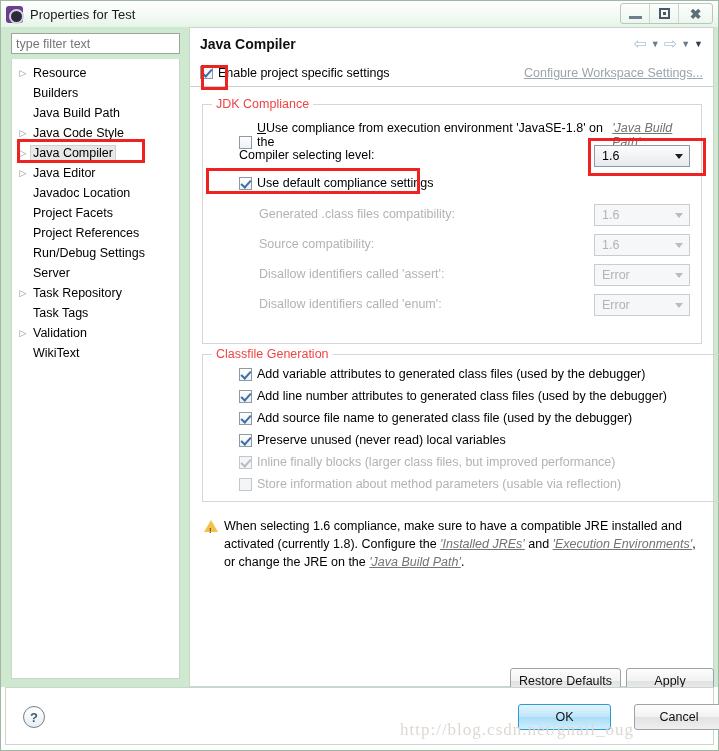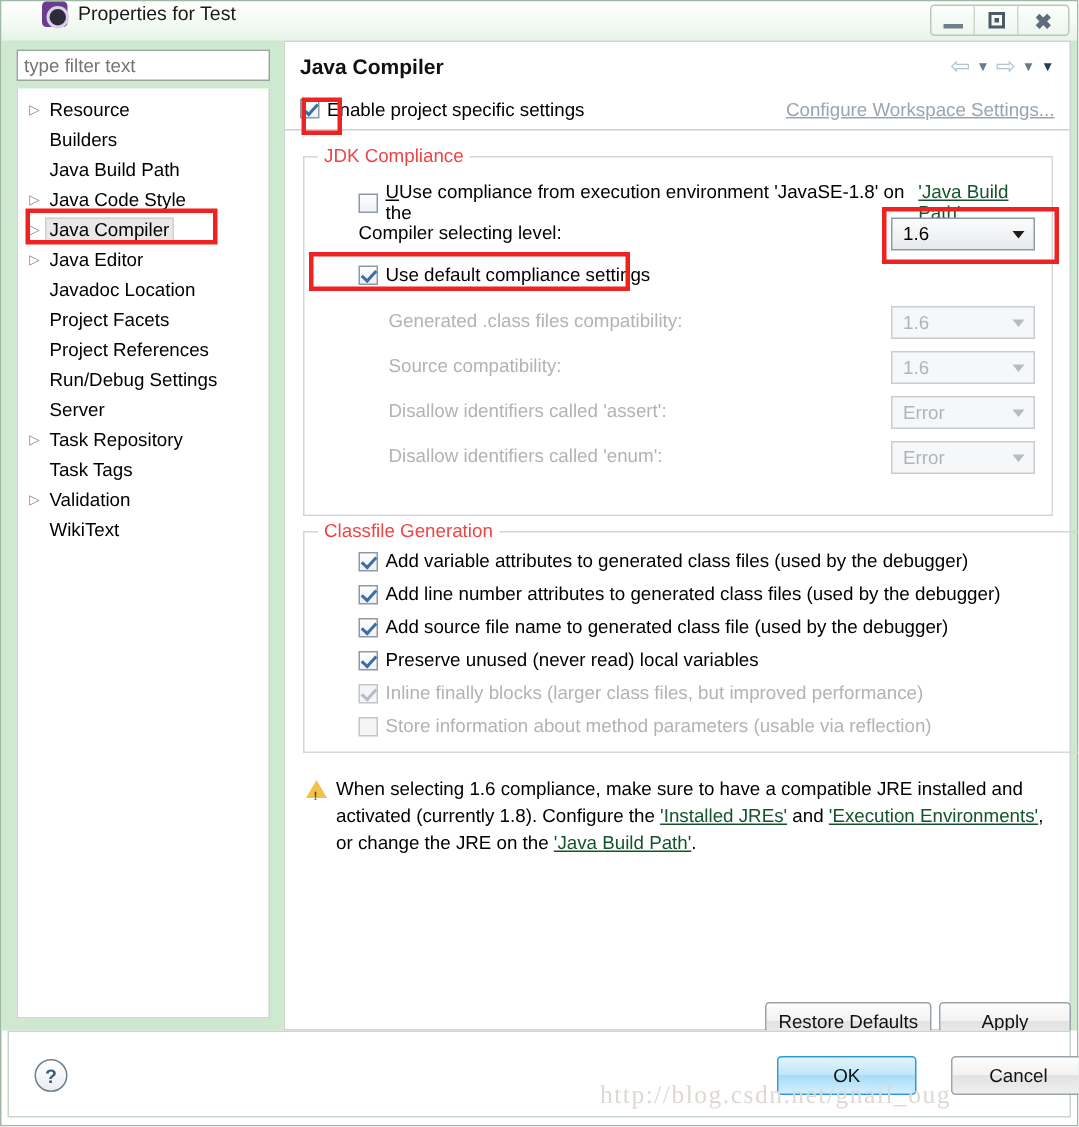--- a/index.html
+++ b/index.html
@@ -15,21 +15,21 @@
   #dialog {
     position: relative;
     width: 719px; height: 751px;
     background: #ffffff;
     border: 1px solid #9fb8a4;
   }
   
   #titlebar {
     position: absolute; left: 0; top: 0; width: 717px; height: 26px;
     background: linear-gradient(to bottom, #ffffff 0%, #f3faf4 55%, #e6f4e8 100%);
-    display: flex; align-items: flex-start; padding-left: 22px;
+    display: flex; align-items: center;
   }
   #title-icon {
     width: 17px; height: 17px; margin-left: 5px; margin-right: 7px;
     border-radius: 3px;
     background: #6c3d8f;
     position: relative;
   }
   #title-icon::after {
     content: ""; position: absolute; left: 3px; top: 3px;
     width: 11px; height: 11px; border-radius: 50%;
@@ -127,31 +127,31 @@
     border-width: 0 2px 2px 0; transform: rotate(42deg);
   }
   .cb.dis { border-color: #c3c7cb; background: #f4f5f6; }
   .cb.dis.checked::after { border-color: #b6bcc2; }
   .ws-link {
     font-size: 12.5px; color: #9aa5ad; text-decoration: underline; white-space: nowrap;
   }
   .lbl { font-size: 12.5px; color: #000; }
   .lbl.dis { color: #b3b3b3; }
   .u { text-decoration: underline; }
-  a.blue { color: #14532d; text-decoration: underline; }
+  a.blue { color: #737373; text-decoration: underline; font-style: italic; }
 
   
   .group {
     position: absolute; border: 1px solid #d6d6d6;
   }
   .group > .gtitle {
     position: absolute; top: -8px; left: 9px; background: #ffffff;
     padding: 0 4px; font-size: 12.5px; color: #ef4444;
   }
-  .row { position: absolute; display: flex; align-items: center; padding-left: 28px; }
+  .row { position: absolute; display: flex; align-items: flex-end; padding-left: 28px; }
   .combo {
     border: 1px solid #8d9aa5; height: 22px;
     background: linear-gradient(to bottom,#fcfcfc,#e7eaed);
     display: flex; align-items: center; justify-content: space-between;
     padding: 0 6px 0 7px; font-size: 12.5px; color: #000;
   }
   .combo .cval { line-height: 1; }
   .combo .carr {
     width: 0; height: 0; border-left: 4px solid transparent;
     border-right: 4px solid transparent; border-top: 5px solid #1d1d1d;

